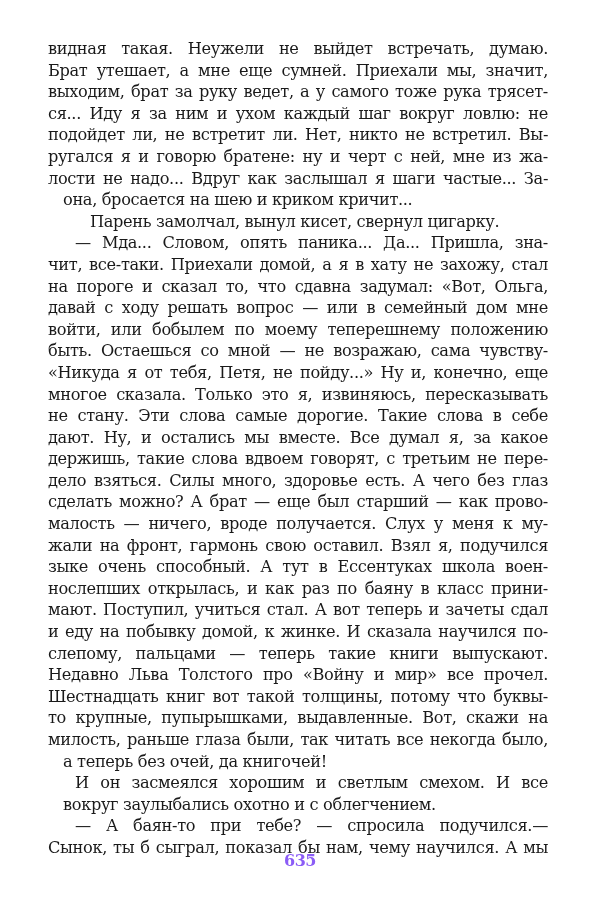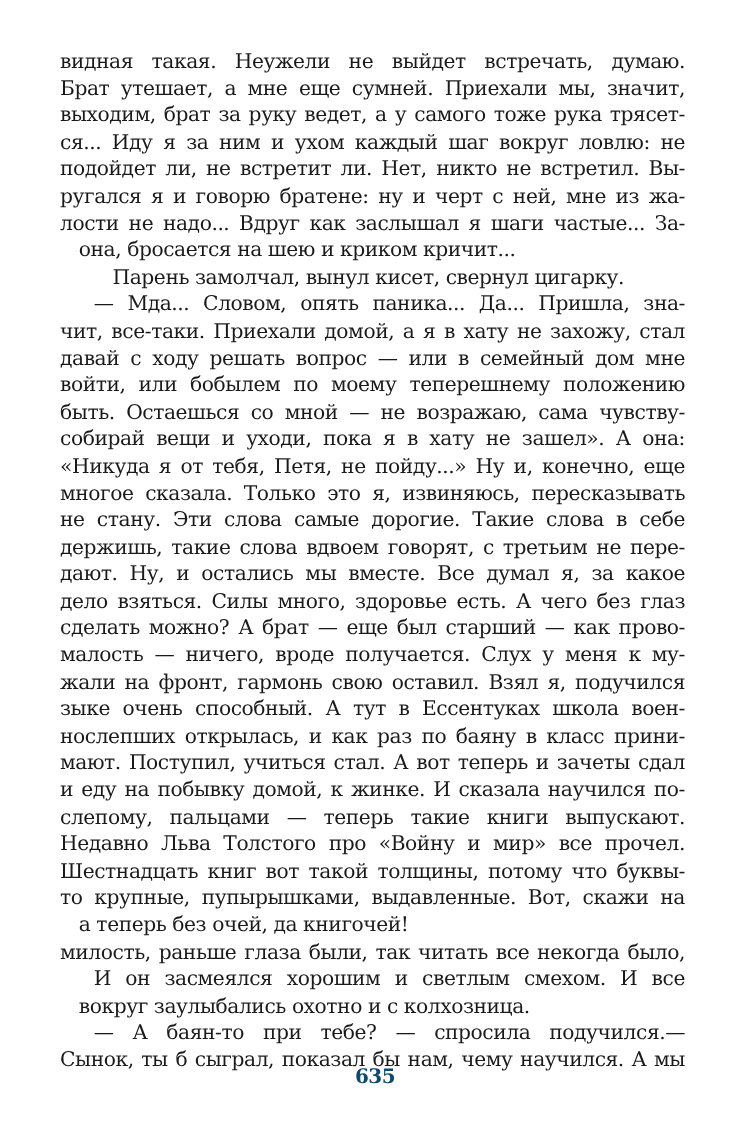--- a/index.html
+++ b/index.html
@@ -50,62 +50,62 @@
     }
     .page-number {
       position: absolute;
       left: 0;
       width: 600px;
       top: 851px;
       text-align: center;
       font-family: "DejaVu Serif", "Liberation Serif", serif;
       font-size: 16px;
       font-weight: bold;
-      color: #0c4a6e;
+      color: #8b5cf6;
       letter-spacing: -0.5px;
     }
   </style>
 </head>
 <body>
 
 <div class="page">
   <div class="text-block" id="text-block">
       <span class="line">видная такая. Неужели не выйдет встречать, думаю.</span>
       <span class="line">Брат утешает, а мне еще сумней. Приехали мы, значит,</span>
       <span class="line">выходим, брат за руку ведет, а у самого тоже рука трясет-</span>
       <span class="line">ся... Иду я за ним и ухом каждый шаг вокруг ловлю: не</span>
       <span class="line">подойдет ли, не встретит ли. Нет, никто не встретил. Вы-</span>
       <span class="line">ругался я и говорю братене: ну и черт с ней, мне из жа-</span>
       <span class="line">лости не надо... Вдруг как заслышал я шаги частые... За-</span>
       <span class="line last">она, бросается на шею и криком кричит...</span>
       <span class="line indent last">Парень замолчал, вынул кисет, свернул цигарку.</span>
       <span class="line indent">— Мда... Словом, опять паника... Да... Пришла, зна-</span>
       <span class="line">чит, все-таки. Приехали домой, а я в хату не захожу, стал</span>
+      <span class="line">на пороге и сказал то, что сдавна задумал: «Вот, Ольга,</span>
       <span class="line">давай с ходу решать вопрос — или в семейный дом мне</span>
       <span class="line">войти, или бобылем по моему теперешнему положению</span>
       <span class="line">быть. Остаешься со мной — не возражаю, сама чувству-</span>
-      <span class="line">собирай вещи и уходи, пока я в хату не зашел». А она:</span>
       <span class="line">«Никуда я от тебя, Петя, не пойду...» Ну и, конечно, еще</span>
       <span class="line">многое сказала. Только это я, извиняюсь, пересказывать</span>
       <span class="line">не стану. Эти слова самые дорогие. Такие слова в себе</span>
+      <span class="line">дают. Ну, и остались мы вместе. Все думал я, за какое</span>
       <span class="line">держишь, такие слова вдвоем говорят, с третьим не пере-</span>
-      <span class="line">дают. Ну, и остались мы вместе. Все думал я, за какое</span>
       <span class="line">дело взяться. Силы много, здоровье есть. А чего без глаз</span>
       <span class="line">сделать можно? А брат — еще был старший — как прово-</span>
       <span class="line">малость — ничего, вроде получается. Слух у меня к му-</span>
       <span class="line">жали на фронт, гармонь свою оставил. Взял я, подучился</span>
       <span class="line">зыке очень способный. А тут в Ессентуках школа воен-</span>
       <span class="line">нослепших открылась, и как раз по баяну в класс прини-</span>
       <span class="line">мают. Поступил, учиться стал. А вот теперь и зачеты сдал</span>
       <span class="line">и еду на побывку домой, к жинке. И сказала научился по-</span>
       <span class="line">слепому, пальцами — теперь такие книги выпускают.</span>
       <span class="line">Недавно Льва Толстого про «Войну и мир» все прочел.</span>
       <span class="line">Шестнадцать книг вот такой толщины, потому что буквы-</span>
       <span class="line">то крупные, пупырышками, выдавленные. Вот, скажи на</span>
+      <span class="line">милость, раньше глаза были, так читать все некогда было,</span>
       <span class="line last">а теперь без очей, да книгочей!</span>
-      <span class="line">милость, раньше глаза были, так читать все некогда было,</span>
       <span class="line indent">И он засмеялся хорошим и светлым смехом. И все</span>
-      <span class="line last">вокруг заулыбались охотно и с колхозница.</span>
+      <span class="line last">вокруг заулыбались охотно и с облегчением.</span>
       <span class="line indent">— А баян-то при тебе? — спросила подучился.—</span>
       <span class="line">Сынок, ты б сыграл, показал бы нам, чему научился. А мы</span>
     </div>
   <div class="page-number">635</div>
 </div>
 
 </body></html>

